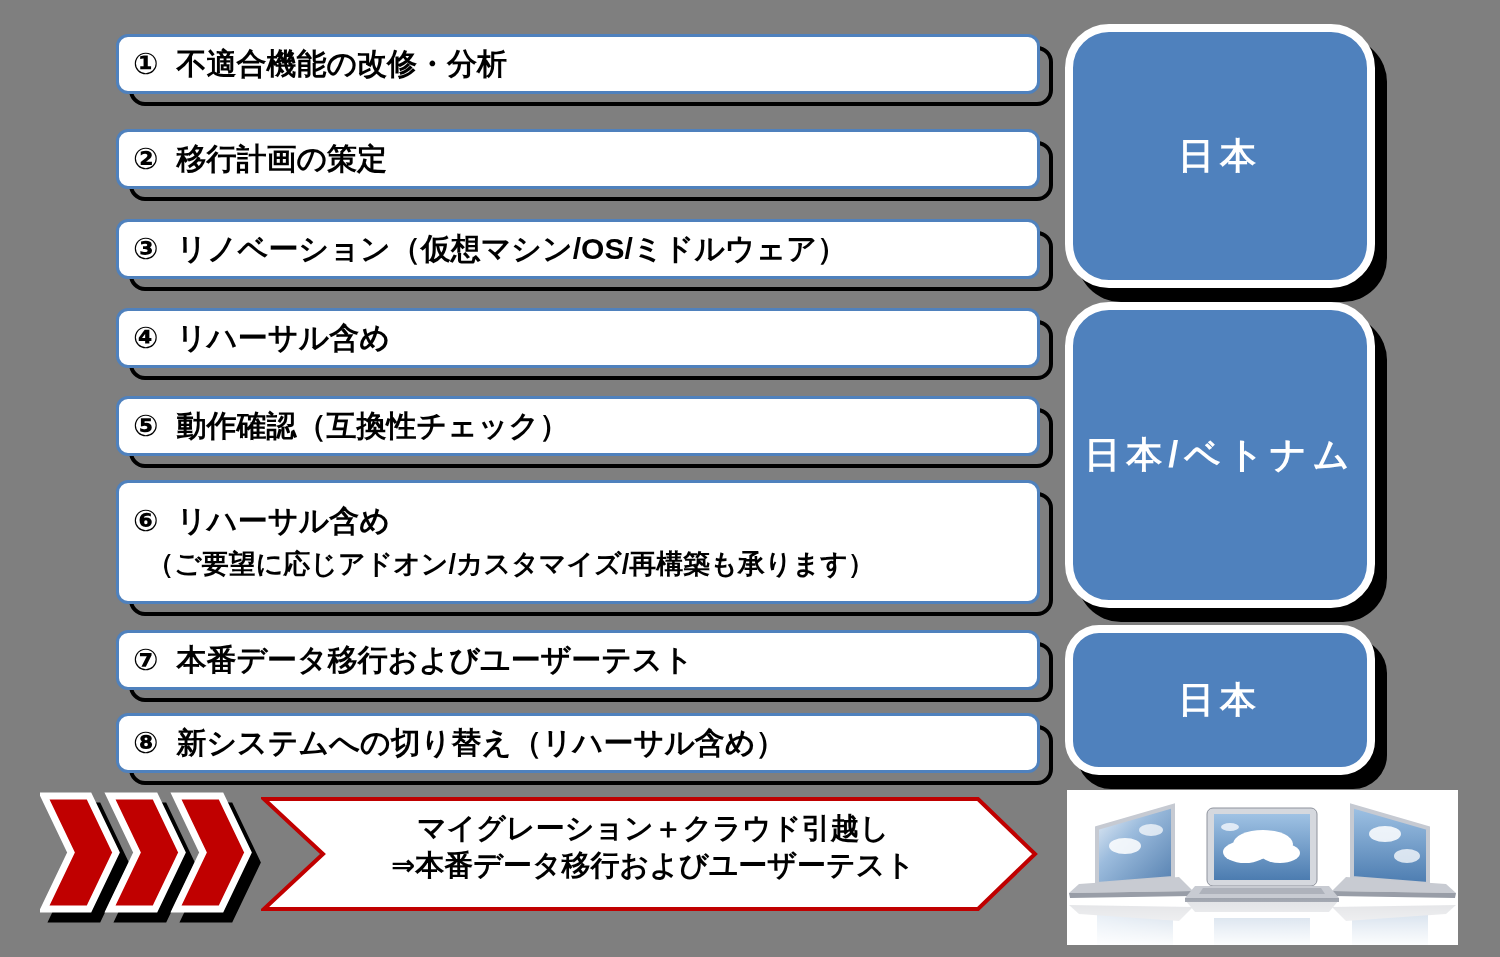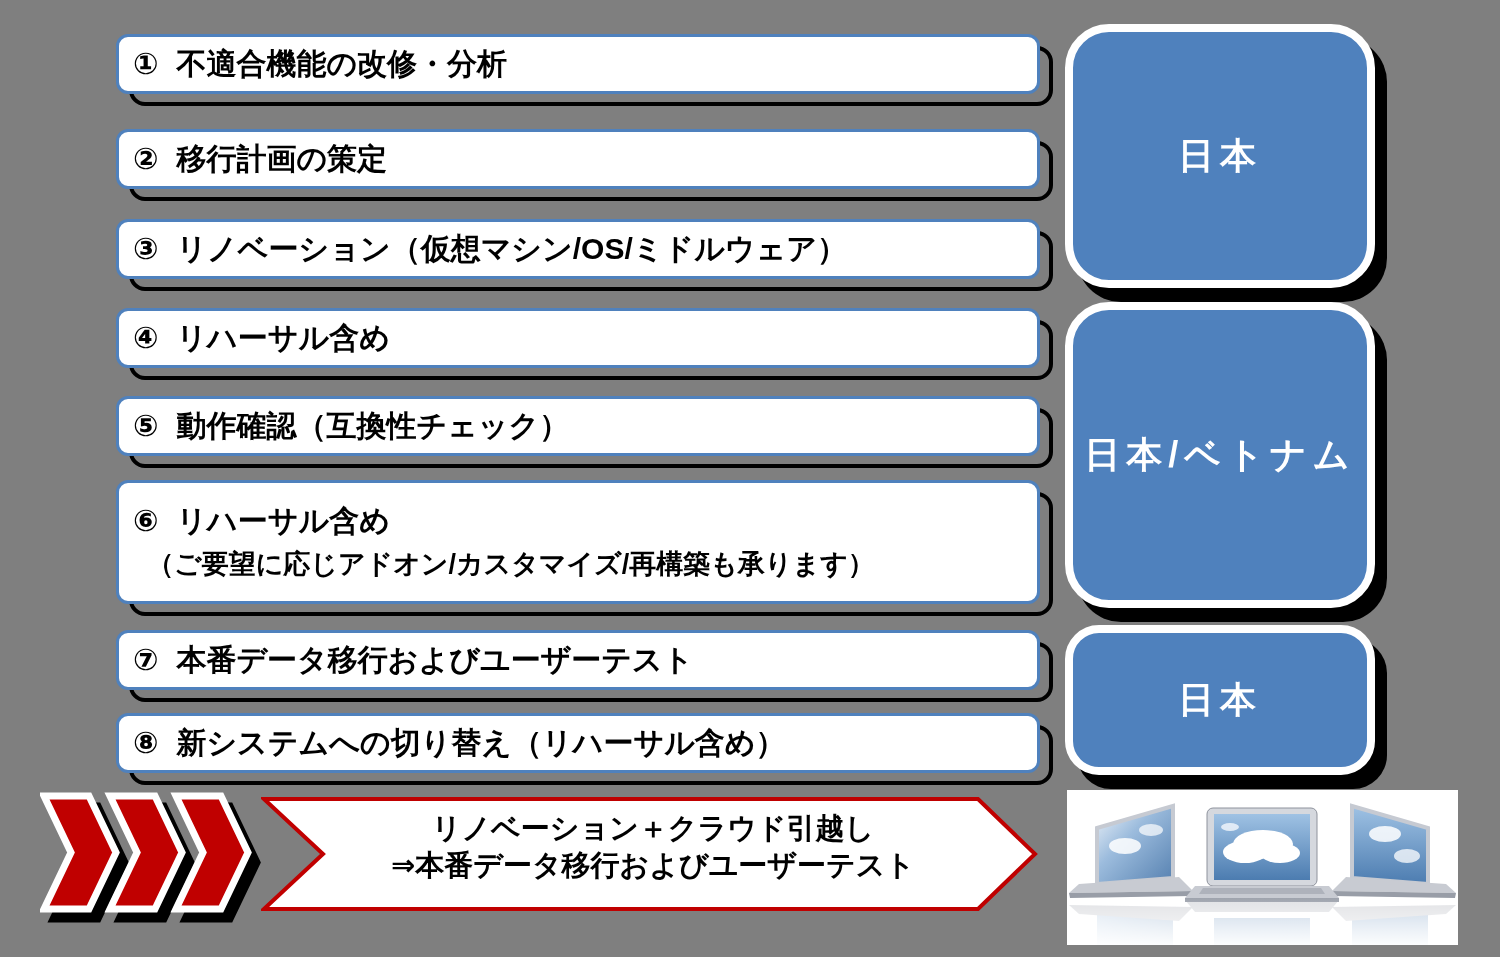--- a/index.html
+++ b/index.html
@@ -153,21 +153,21 @@
       <polygon points="0,0 45,0 72,56.5 45,113 0,113 27,56.5" transform="translate(70,4)" fill="#c00000" stroke="#ffffff" stroke-width="7"></polygon>
       <polygon points="0,0 45,0 72,56.5 45,113 0,113 27,56.5" transform="translate(145,14)" fill="#000" stroke="#000" stroke-width="7"></polygon>
       <polygon points="0,0 45,0 72,56.5 45,113 0,113 27,56.5" transform="translate(136,4)" fill="#c00000" stroke="#ffffff" stroke-width="7"></polygon>
     </g>
   </svg>
 
   <svg class="banner-svg" width="780" height="118" viewBox="0 0 780 118">
     <polygon points="3,3 717,3 774,58 717,113 3,113 62,58" fill="#ffffff" stroke="#c00000" stroke-width="4" stroke-linejoin="miter"></polygon>
   </svg>
   <div class="banner-text">
-    <div>リノベーション＋クラウド引越し</div>
+    <div>マイグレーション＋クラウド引越し</div>
     <div>⇒本番データ移行およびユーザーテスト</div>
   </div>
 
   <svg class="laptops" width="391" height="155" viewBox="0 0 391 155">
     <defs>
       <linearGradient id="sky" x1="0" y1="0" x2="0" y2="1">
         <stop offset="0" stop-color="#9fc2e4"></stop>
           <stop offset="1" stop-color="#4c7cb0"></stop>
       </linearGradient>
       <linearGradient id="skyL" x1="0" y1="0" x2="1" y2="1">

